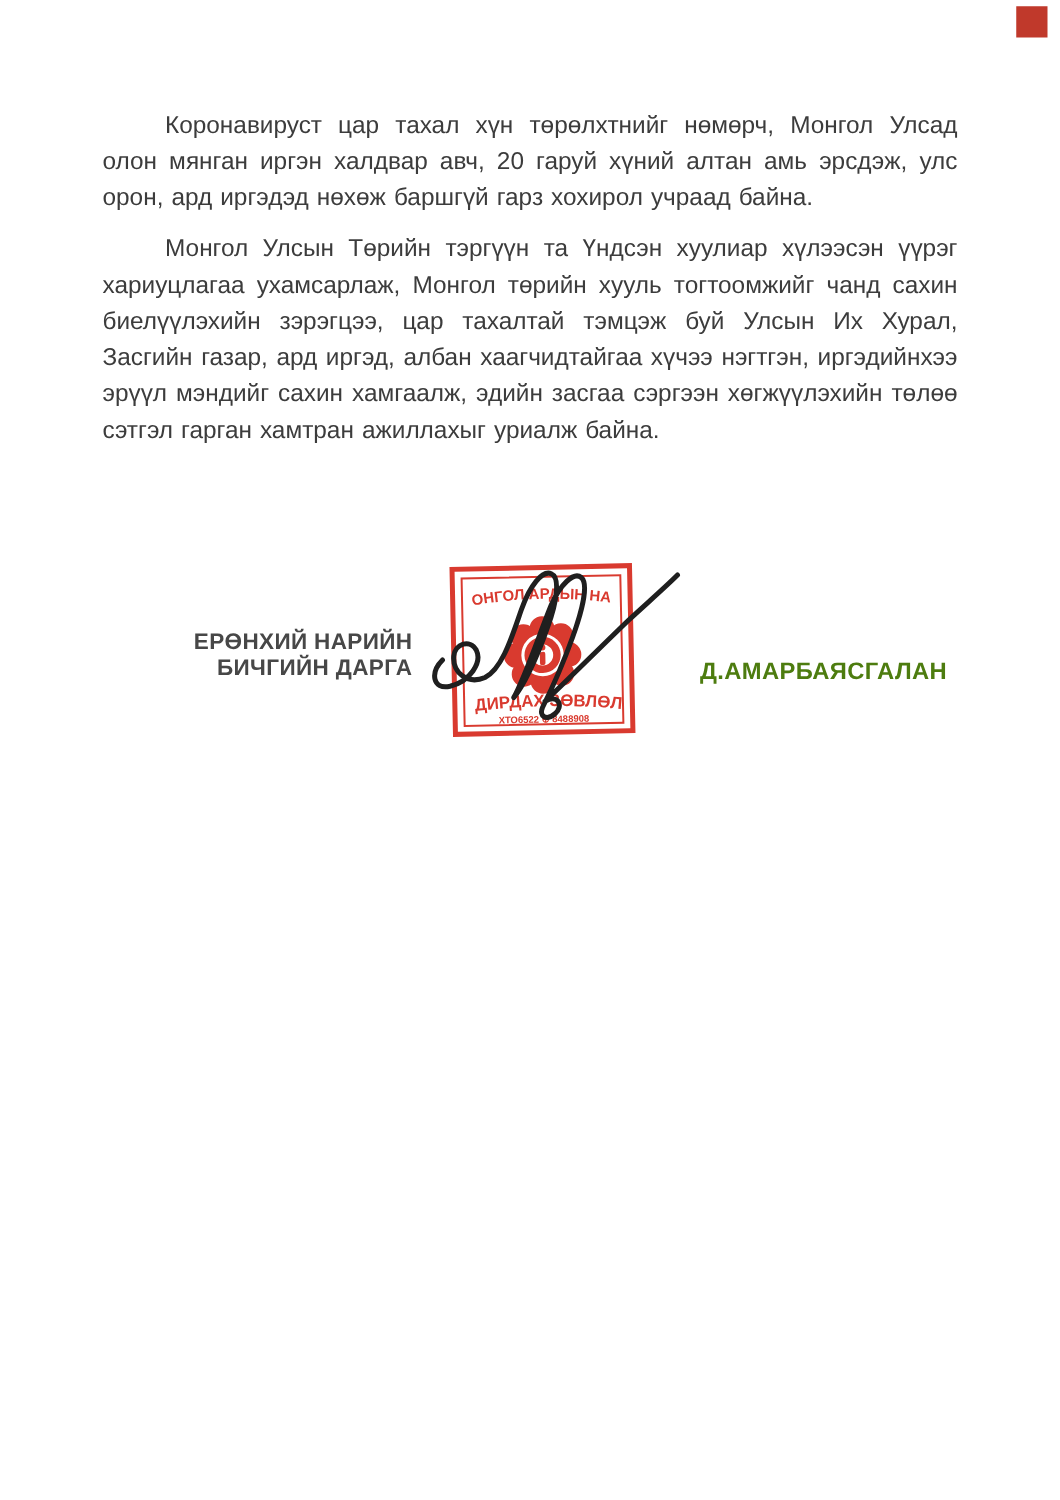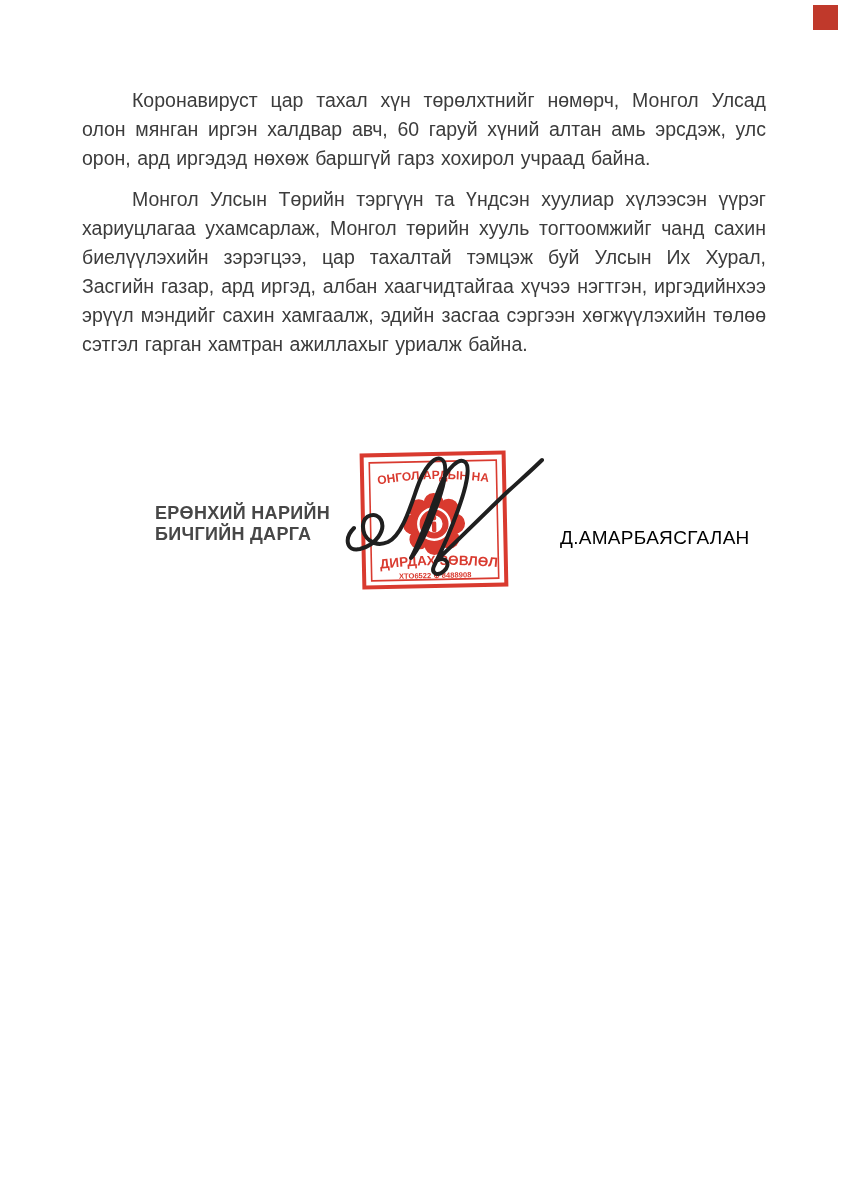--- a/index.html
+++ b/index.html
@@ -17,42 +17,42 @@
     font-size:19.5px;line-height:29px;color:#3c3c3c;
     text-align:justify;
   }
   .doc-body p{
     margin:0 0 12px 0;text-indent:50px;
     word-spacing:1px;
   }
   .sig-block-title{
     position:absolute;left:155px;top:503px;
     font-size:18px;line-height:21px;font-weight:bold;color:#474747;
-    letter-spacing:.3px;white-space:pre-line;
+    letter-spacing:.3px;white-space:pre-line;text-align:right;
   }
   .sig-block-name{
     position:absolute;left:560px;top:527px;
-    font-size:19px;font-weight:normal;color:#000000;letter-spacing:.3px;
+    font-size:19px;font-weight:bold;color:#4d7c0f;letter-spacing:.3px;
   }
   .stamp{
     position:absolute;left:360px;top:451px;width:148px;height:140px;
     transform:rotate(-1.2deg);
   }
   .signature{
     position:absolute;left:340px;top:450px;width:215px;height:135px;
     z-index:5;
   }
 </style>
 </head>
 <body>
 
 <div class="corner-marker"></div>
 
 <div class="doc-body">
-  <p>Коронавируст цар тахал хүн төрөлхтнийг нөмөрч, Монгол Улсад олон мянган иргэн халдвар авч, 60 гаруй хүний алтан амь эрсдэж, улс орон, ард иргэдэд нөхөж баршгүй гарз хохирол учраад байна.</p>
+  <p>Коронавируст цар тахал хүн төрөлхтнийг нөмөрч, Монгол Улсад олон мянган иргэн халдвар авч, 20 гаруй хүний алтан амь эрсдэж, улс орон, ард иргэдэд нөхөж баршгүй гарз хохирол учраад байна.</p>
   <p>Монгол Улсын Төрийн тэргүүн та Үндсэн хуулиар хүлээсэн үүрэг хариуцлагаа ухамсарлаж, Монгол төрийн хууль тогтоомжийг чанд сахин биелүүлэхийн зэрэгцээ, цар тахалтай тэмцэж буй Улсын Их Хурал, Засгийн газар, ард иргэд, албан хаагчидтайгаа хүчээ нэгтгэн, иргэдийнхээ эрүүл мэндийг сахин хамгаалж, эдийн засгаа сэргээн хөгжүүлэхийн төлөө сэтгэл гарган хамтран ажиллахыг уриалж байна.</p>
 </div>
 
 <div class="sig-block-title">ЕРӨНХИЙ НАРИЙН
 БИЧГИЙН ДАРГА</div>
 <div class="sig-block-name">Д.АМАРБАЯСГАЛАН</div>
 
 <svg class="stamp" viewBox="0 0 148 140" xmlns="http://www.w3.org/2000/svg">
   <g stroke="#d93a2f" fill="none">
     <rect x="3" y="3" width="142" height="132" stroke-width="4"></rect>

